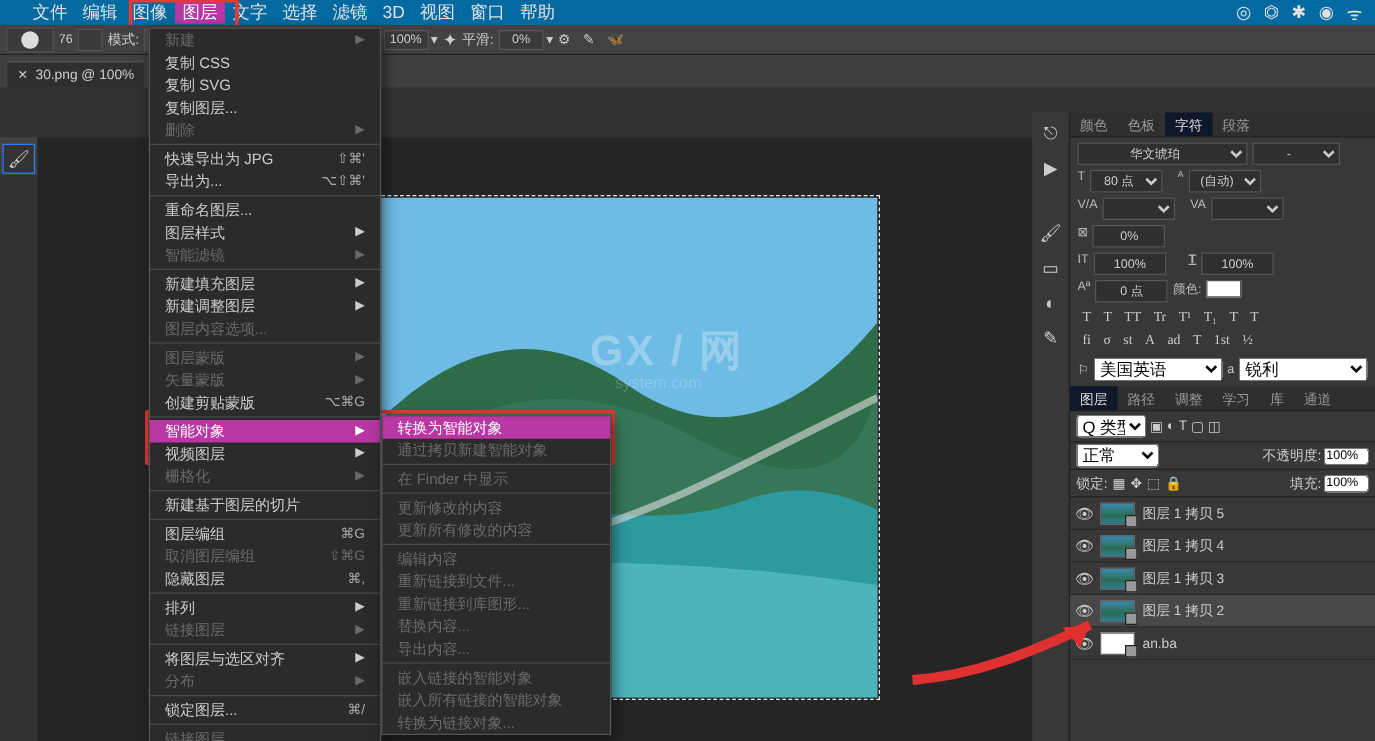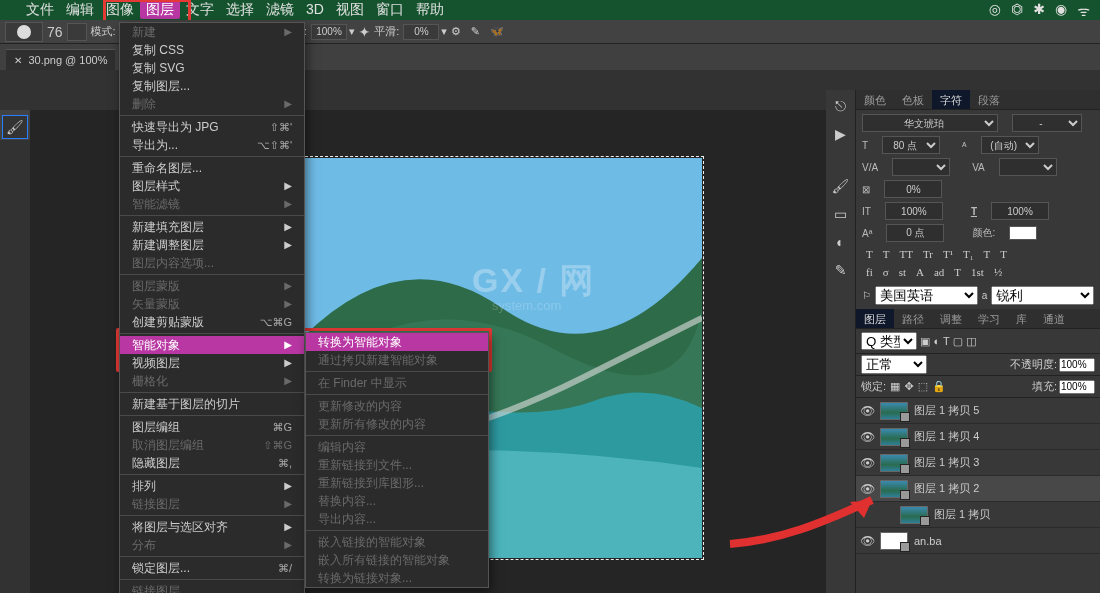--- a/index.html
+++ b/index.html
@@ -1,19 +1,19 @@
 <!DOCTYPE html>
 <html><head>
 <meta charset="utf-8">
 <style>
 * { margin: 0; padding: 0; box-sizing: border-box; font-family: "SimSun", "宋体", "Helvetica Neue", sans-serif; }
 body { background: #1e1e1e; width: 1100px; height: 593px; overflow: hidden; position: relative; color: #ccc; }
 
 
-.mac-menubar { height: 20px; background: #14532d; display: flex; align-items: center; font-size: 14px; color: #e0e0e0; position: relative; }
+.mac-menubar { height: 20px; background: #0369a1; display: flex; align-items: center; font-size: 14px; color: #e0e0e0; position: relative; }
 .mac-menubar .apple { margin: 0 10px; font-size: 15px; }
 .mac-menubar .menus { display: flex; }
 .mac-menubar .menus span { padding: 0 6px; cursor: default; }
 .mac-menubar .menus .hl { background: #b837a3; color: #fff; border-radius: 2px; }
 .mac-menubar .mac-right { position: absolute; right: 10px; display: flex; gap: 10px; font-size: 14px; }
 
 
 .app { position: absolute; top: 20px; left: 0; right: 0; bottom: 0; background: #323232; }
 .app-titlebar { height: 20px; background: #1f1f1f; text-align: center; font-size: 12px; color: #ccc; line-height: 20px; }
 .options-bar { height: 24px; background: #424242; border-bottom: 1px solid #222; display: flex; align-items: center; gap: 4px; padding-left: 5px; font-size: 11px; color: #ccc; }
@@ -55,21 +55,21 @@
 
 
 .right-dock { position: absolute; right: 0; top: 90px; width: 274px; height: 503px; background: #383838; font-size: 11px; color: #ccc; }
 .right-dock .collapse-strip { width: 30px; background: #383838; position: absolute; left: 0; top: 0; height: 100%; border-right: 1px solid #222; }
 .right-dock .collapse-strip .ico { width: 24px; height: 24px; margin: 4px auto; display: block; text-align: center; line-height: 24px; font-size: 14px; }
 .right-dock .panel-stack { position: absolute; left: 30px; right: 0; top: 0; height: 100%; }
 .panel-tabs { display: flex; background: #2f2f2f; height: 20px; border-bottom: 1px solid #222; }
 .panel-tabs span { padding: 3px 8px; font-size: 11px; color: #999; cursor: default; }
 .panel-tabs span.active { background: #0f172a; color: #ddd; }
 .panel-body { padding: 4px 6px; }
-.panel-row { display: flex; align-items: center; gap: 14px; margin-bottom: 4px; }
+.panel-row { display: flex; align-items: flex-start; gap: 4px; margin-bottom: 4px; }
 .panel-row label { font-size: 10px; color: #bbb; }
 .panel-row input, .panel-row select { background: #2f2f2f; border: 1px solid #555; color: #ccc; font-size: 10px; height: 18px; }
 .panel-row .field { width: 58px; text-align: center; }
 .panel-row .color-sw { width: 28px; height: 14px; background: #fff; border: 1px solid #555; }
 .txt-btns { display: flex; gap: 2px; margin-top: 2px; }
 .txt-btns span { padding: 2px 4px; font-family: "Times New Roman", serif; font-size: 11px; cursor: default; }
 .lang-row { display: flex; align-items: center; gap: 4px; font-size: 10px; }
 .lang-row select { flex: 1; }
 .lang-row .aa { font-size: 10px; }
 
@@ -118,21 +118,21 @@
     </div>
 </div>
 <div class="red-box" style="left:103px;top:-1px;width:88px;height:27px"></div>
 
 <div class="app">
 
   <div class="options-bar">
     <div class="tool-slot">
         <div class="brush-dot"></div>
       </div>
-    <div style="font-size:14px">76</div>
+    <div style="font-size:10px">76</div>
     <div class="tool-slot folder-slot"></div>
     <label>模式:</label>
     <select class="ps-sel"><option>正常</option></select>
     <label>不透明度:</label>
     <div class="num-field">
         <input value="100%" style="">
         <span>▾</span>
       </div>
     <span class="wand">✦</span>
     <label>流量:</label>
@@ -389,21 +389,21 @@
       </div>
       <div class="panel-row">
         <label>IT</label>
         <input class="field" value="100%" style="">
         <label style="margin-left:14px;text-decoration:underline;font-weight:bold">T</label>
         <input class="field" value="100%" style="">
       </div>
       <div class="panel-row">
         <label>Aª</label>
         <input class="field" value="0 点" style="">
-        <label style="margin-left:14px">颜色:</label>
+        <label style="">颜色:</label>
         <div class="color-sw"></div>
       </div>
       <div class="txt-btns" id="txtbtns1">
           <span>T</span>
           <span>T</span>
           <span>TT</span>
           <span>Tr</span>
           <span>T¹</span>
           <span>T₁</span>
           <span>T</span>
@@ -477,25 +477,20 @@
             <div class="layer-item">
               <span class="eye">👁</span>
               <div class="thumb"></div>
               <span class="name">图层 1 拷贝 3</span>
             </div>
             <div class="layer-item active">
               <span class="eye">👁</span>
               <div class="thumb"></div>
               <span class="name">图层 1 拷贝 2</span>
             </div>
-            <div class="layer-item" style="padding-left: 24px;">
-              <span class="eye"></span>
-              <div class="thumb"></div>
-              <span class="name">图层 1 拷贝</span>
-            </div>
             <div class="layer-item">
               <span class="eye">👁</span>
               <div class="thumb bg"></div>
               <span class="name">an.ba</span>
             </div>
           </div>
       </div>
     </div>
   </div>
 </div>

